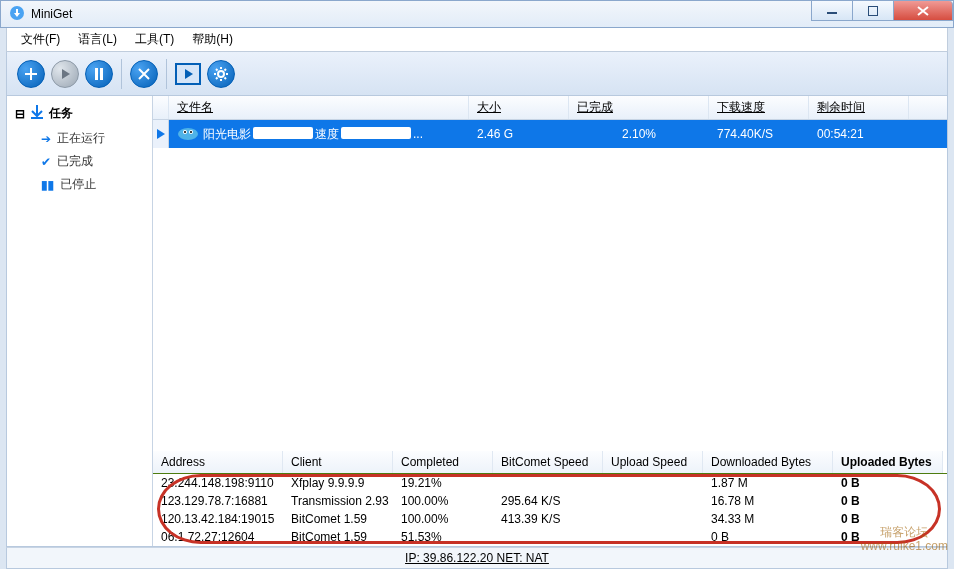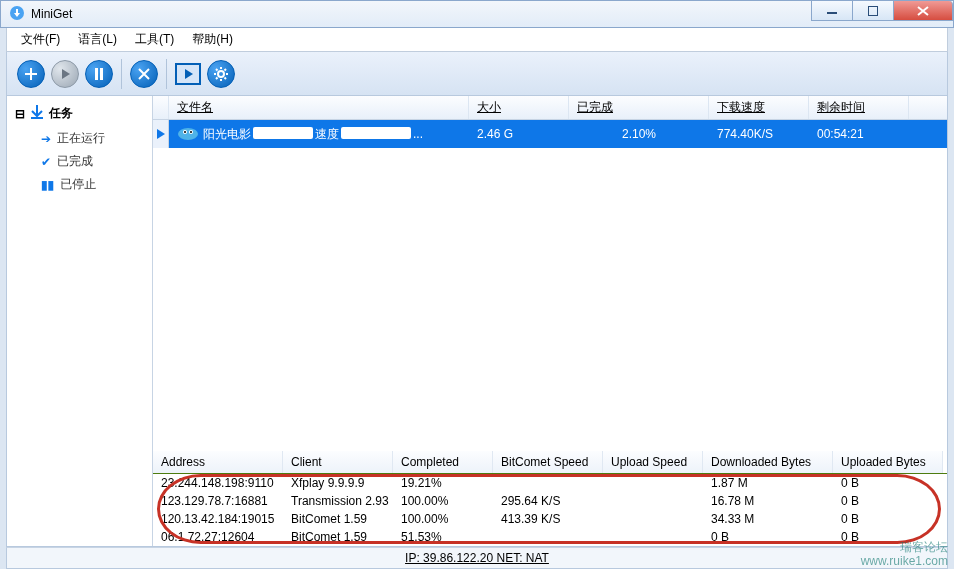--- a/index.html
+++ b/index.html
@@ -44,27 +44,27 @@
 .tabs { display:flex; border-bottom:1px solid #c7d4e4; margin-top:auto; padding-left:6px;}
 .tab { padding:5px 14px; border:1px solid #c7d4e4; border-bottom:none; background:#eef4fb; margin-right:2px; border-radius:3px 3px 0 0;}
 .tab.active { background:#fff; position:relative; top:1px;}
 
 .peer-header { display:flex; border-bottom:1px solid #4d7c0f; }
 .peer-header .ph { padding:4px 8px; background:linear-gradient(#fcfdff,#edf3fa); border-right:1px solid #e0e8f2; }
 .peer-body { position:relative; }
 .peer-rows { position:relative; }
 .peer-row { display:flex; }
 .peer-row .pc { padding:2px 8px; overflow:hidden; white-space:nowrap; }
-.pw0{width:130px;} .pw1{width:110px;} .pw2{width:100px;} .pw3{width:110px;} .pw4{width:100px;} .pw5{width:130px;} .pw6{width:110px;}
+.pw0{width:130px;} .pw1{width:110px;} .pw2{width:100px;} .pw3{width:110px;} .pw4{width:100px;} .pw5{width:130px;} .pw6{width:110px;font-weight:bold;}
 
 .ellipse-mark { position:absolute; left:4px; right:6px; top:0; bottom:2px; border:3px solid #c73226; border-radius:50px/40px; pointer-events:none; }
 
 .statusbar { height:22px; background:#f2f6fb; border-top:1px solid #c7d4e4; display:flex; align-items:center; justify-content:center; margin:0 6px; font-size:12px; border:1px solid #b8c9de; border-top:1px solid #c7d4e4;text-decoration:underline;}
 
-.watermark { position:absolute; right:6px; bottom:1px; color:#0f766e; font-size:12px; text-align:right; line-height:14px; opacity:.6; pointer-events:none;}
+.watermark { position:absolute; right:6px; bottom:16px; color:#a16207; font-size:12px; text-align:center; line-height:14px; opacity:.6; pointer-events:none;}
 </style>
 </head>
 <body>
 
 <div class="titlebar">
   <div class="title-left">
     <span>
       <svg width="16" height="16" viewBox="0 0 16 16">
           <circle cx="8" cy="8" r="7" fill="#4aa3f2"></circle>
           <path d="M5 8 L8 4 L11 8 L9 8 L9 12 L7 12 L7 8 Z" fill="#fff" transform="rotate(180 8 8)"></path>

